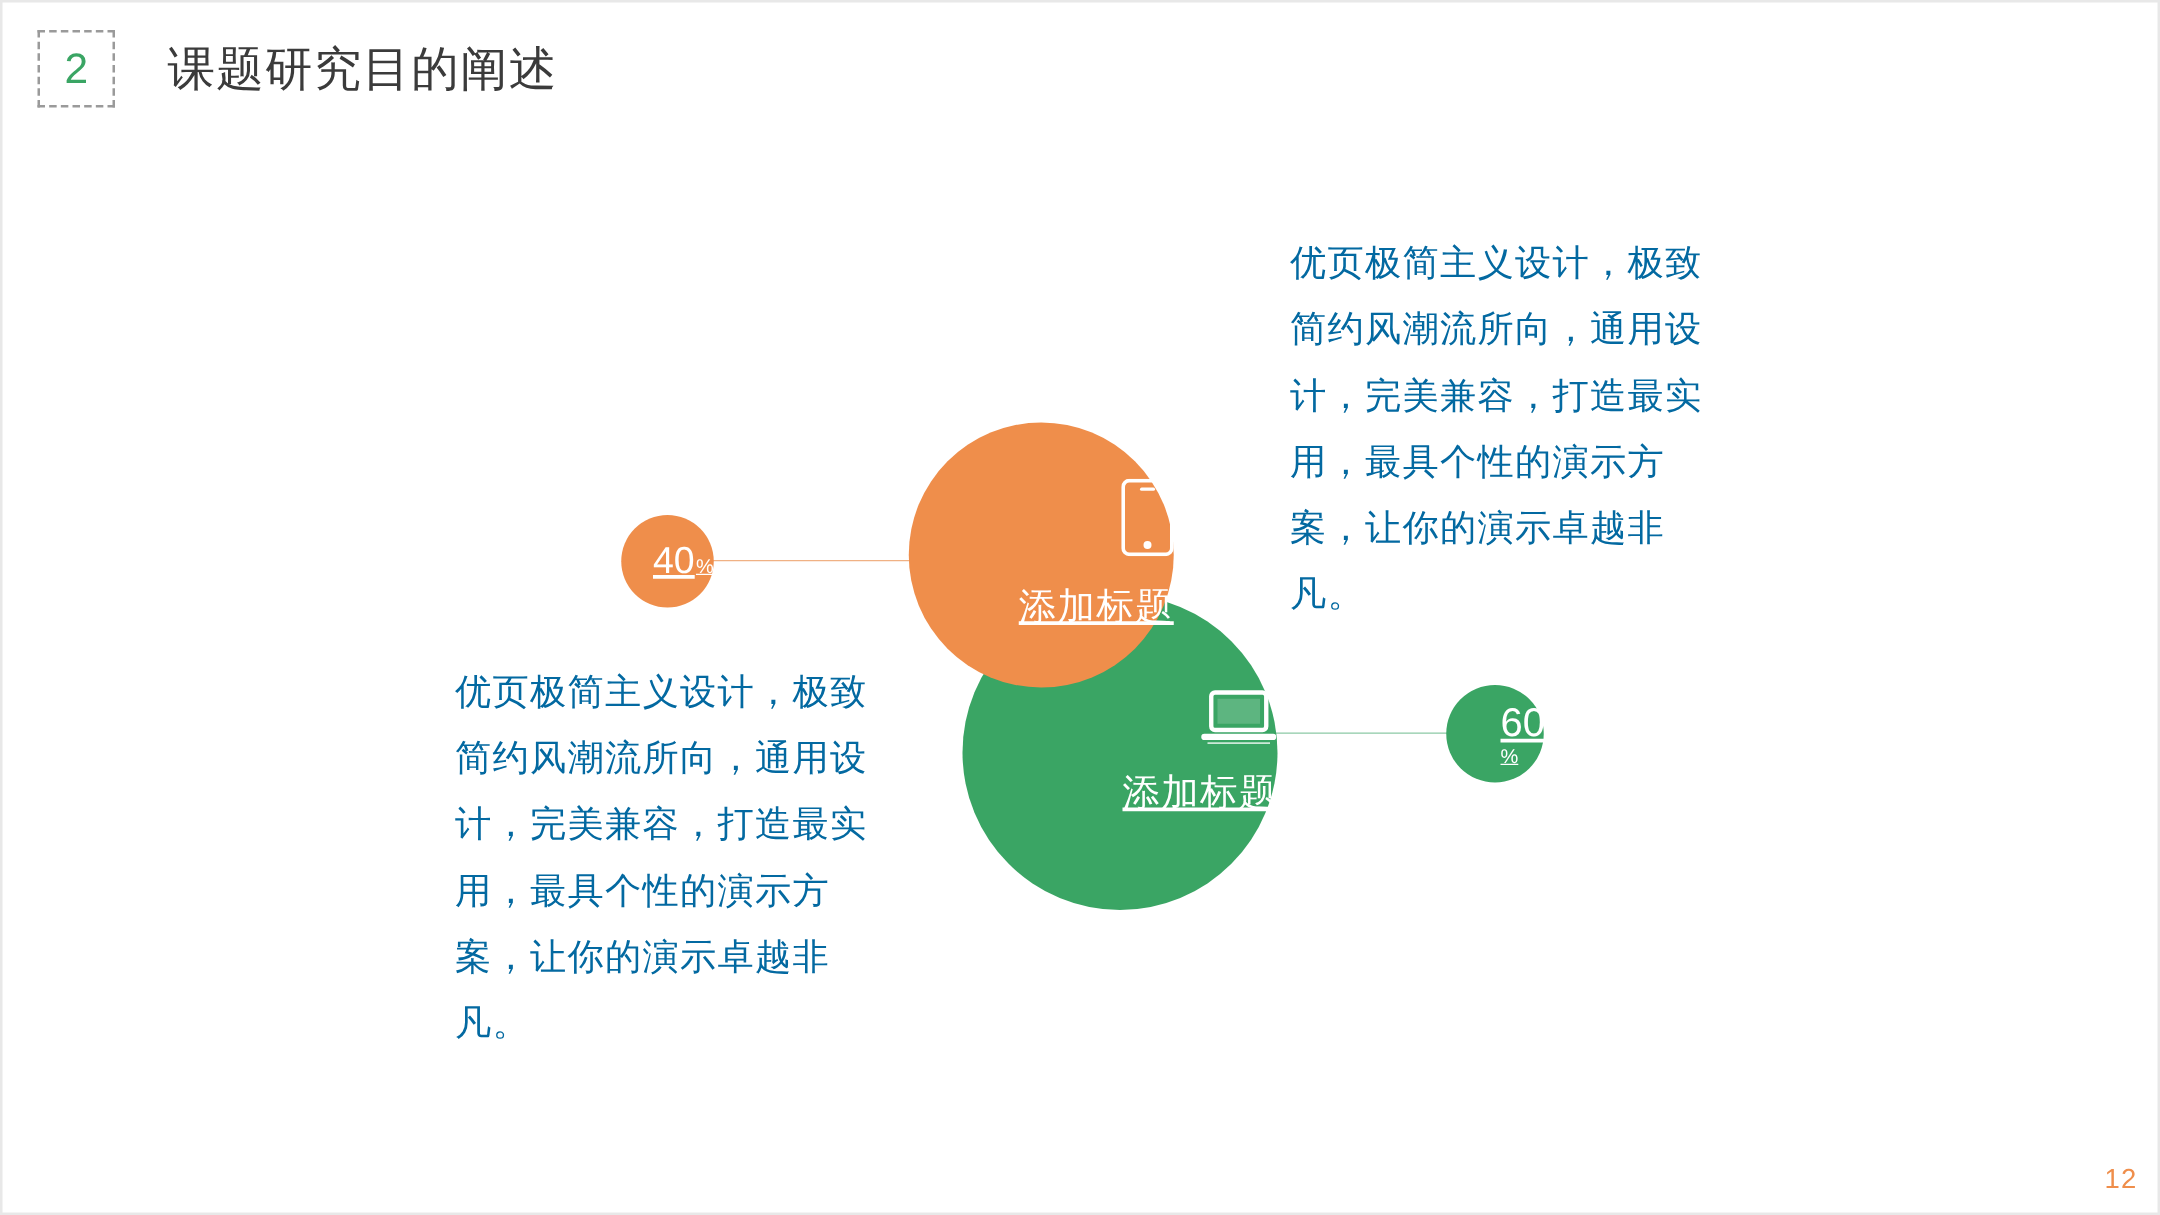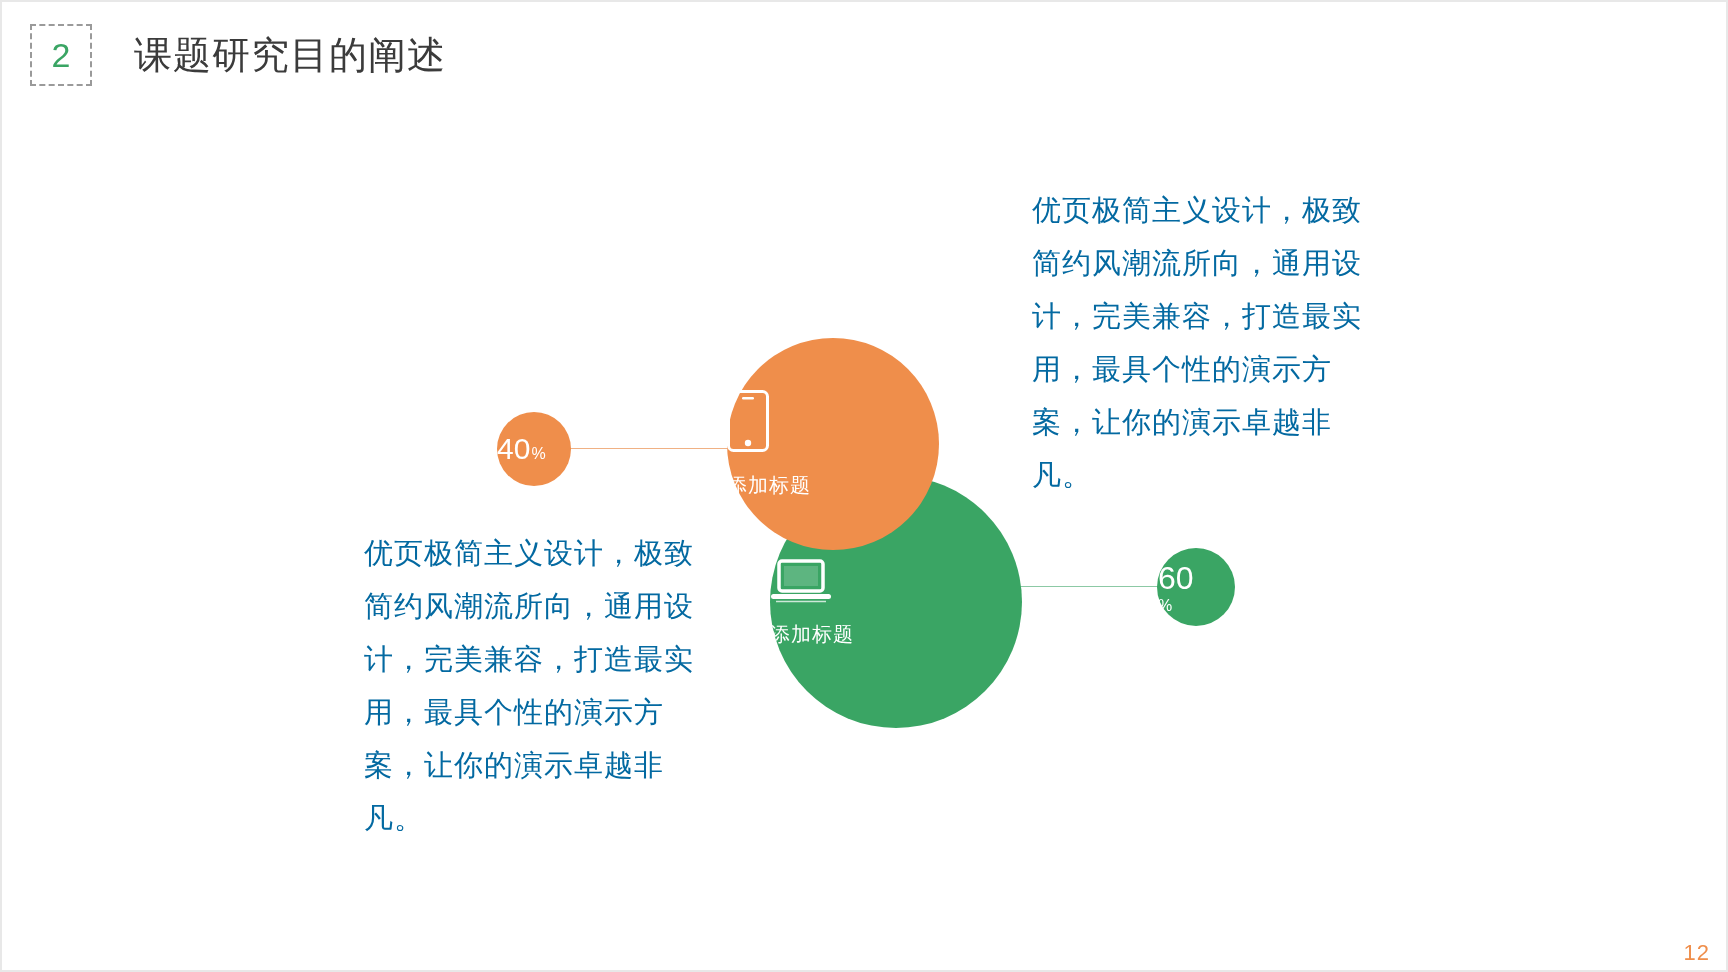--- a/index.html
+++ b/index.html
@@ -92,23 +92,24 @@
     width: 190px;
     background: #8cc9a5;
   }
 
   
   .circle {
     position: absolute;
     border-radius: 50%;
     display: flex;
     flex-direction: column;
-    align-items: flex-start;
+    align-items: flex-end;
     justify-content: center;
     color: #ffffff;
+    text-decoration: underline;
   }
   .big-orange {
     left: 725px;
     top: 336px;
     width: 212px;
     height: 212px;
     background: #ef8e4b;
     z-index: 3;
   }
   .big-green {
@@ -130,21 +131,21 @@
   .small-green {
     left: 1155px;
     top: 546px;
     width: 78px;
     height: 78px;
     background: #3aa564;
     z-index: 4;
   }
   .circle-label {
     font-family: "DejaVu Sans", sans-serif;
-    font-size: 20px;
+    font-size: 30px;
     color: #ffffff;
     letter-spacing: 1px;
   }
   .big-orange .circle-label { margin-top: 16px; }
   .big-green .circle-label { margin-top: 14px; }
 
   .pct {
     font-family: "Liberation Sans", sans-serif;
     font-size: 30px;
     color: #ffffff;
@@ -161,21 +162,21 @@
     display: block;
     line-height: 0;
   }
   .big-orange .icon-wrap { margin-bottom: 4px; }
   .big-green .icon-wrap { margin-bottom: 2px; }
 
   
   .page-num {
     position: absolute;
     right: 16px;
-    bottom: 4px;
+    bottom: 14px;
     font-family: "Liberation Sans", sans-serif;
     font-size: 22px;
     color: #ef8e4b;
     letter-spacing: 1px;
   }
 </style>
 </head>
 <body>
 
 <div class="slide">

